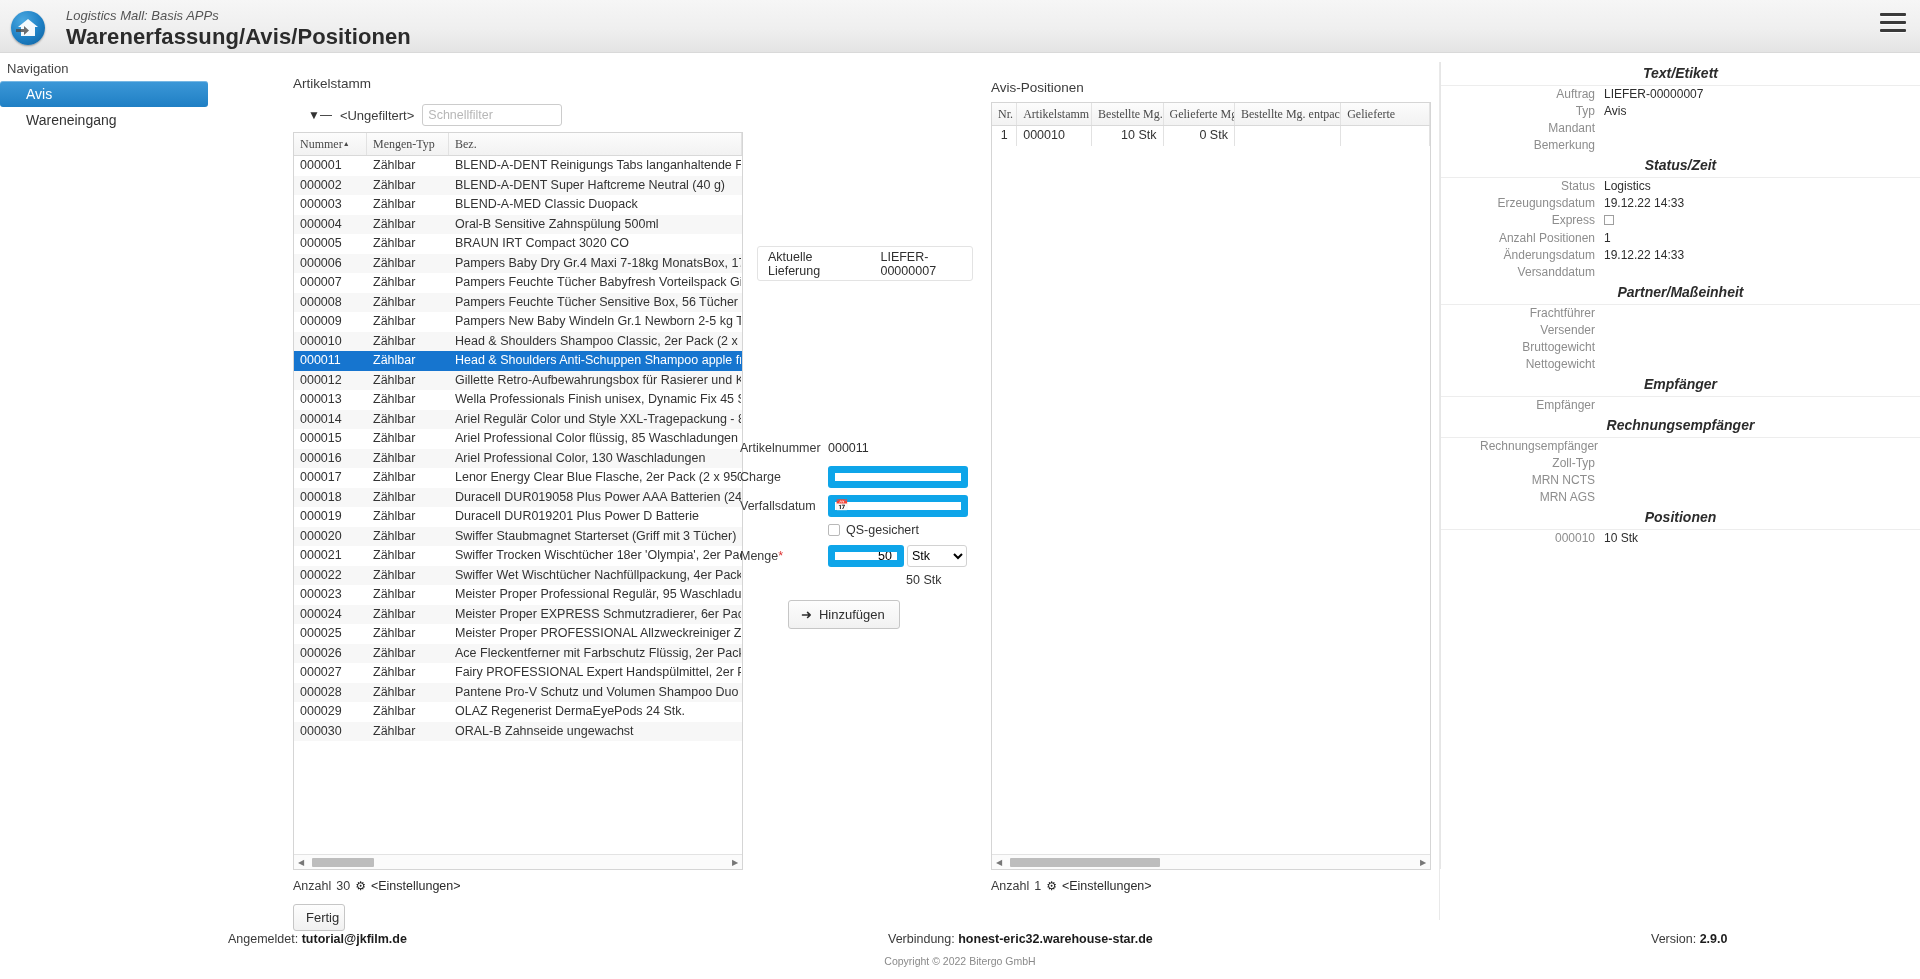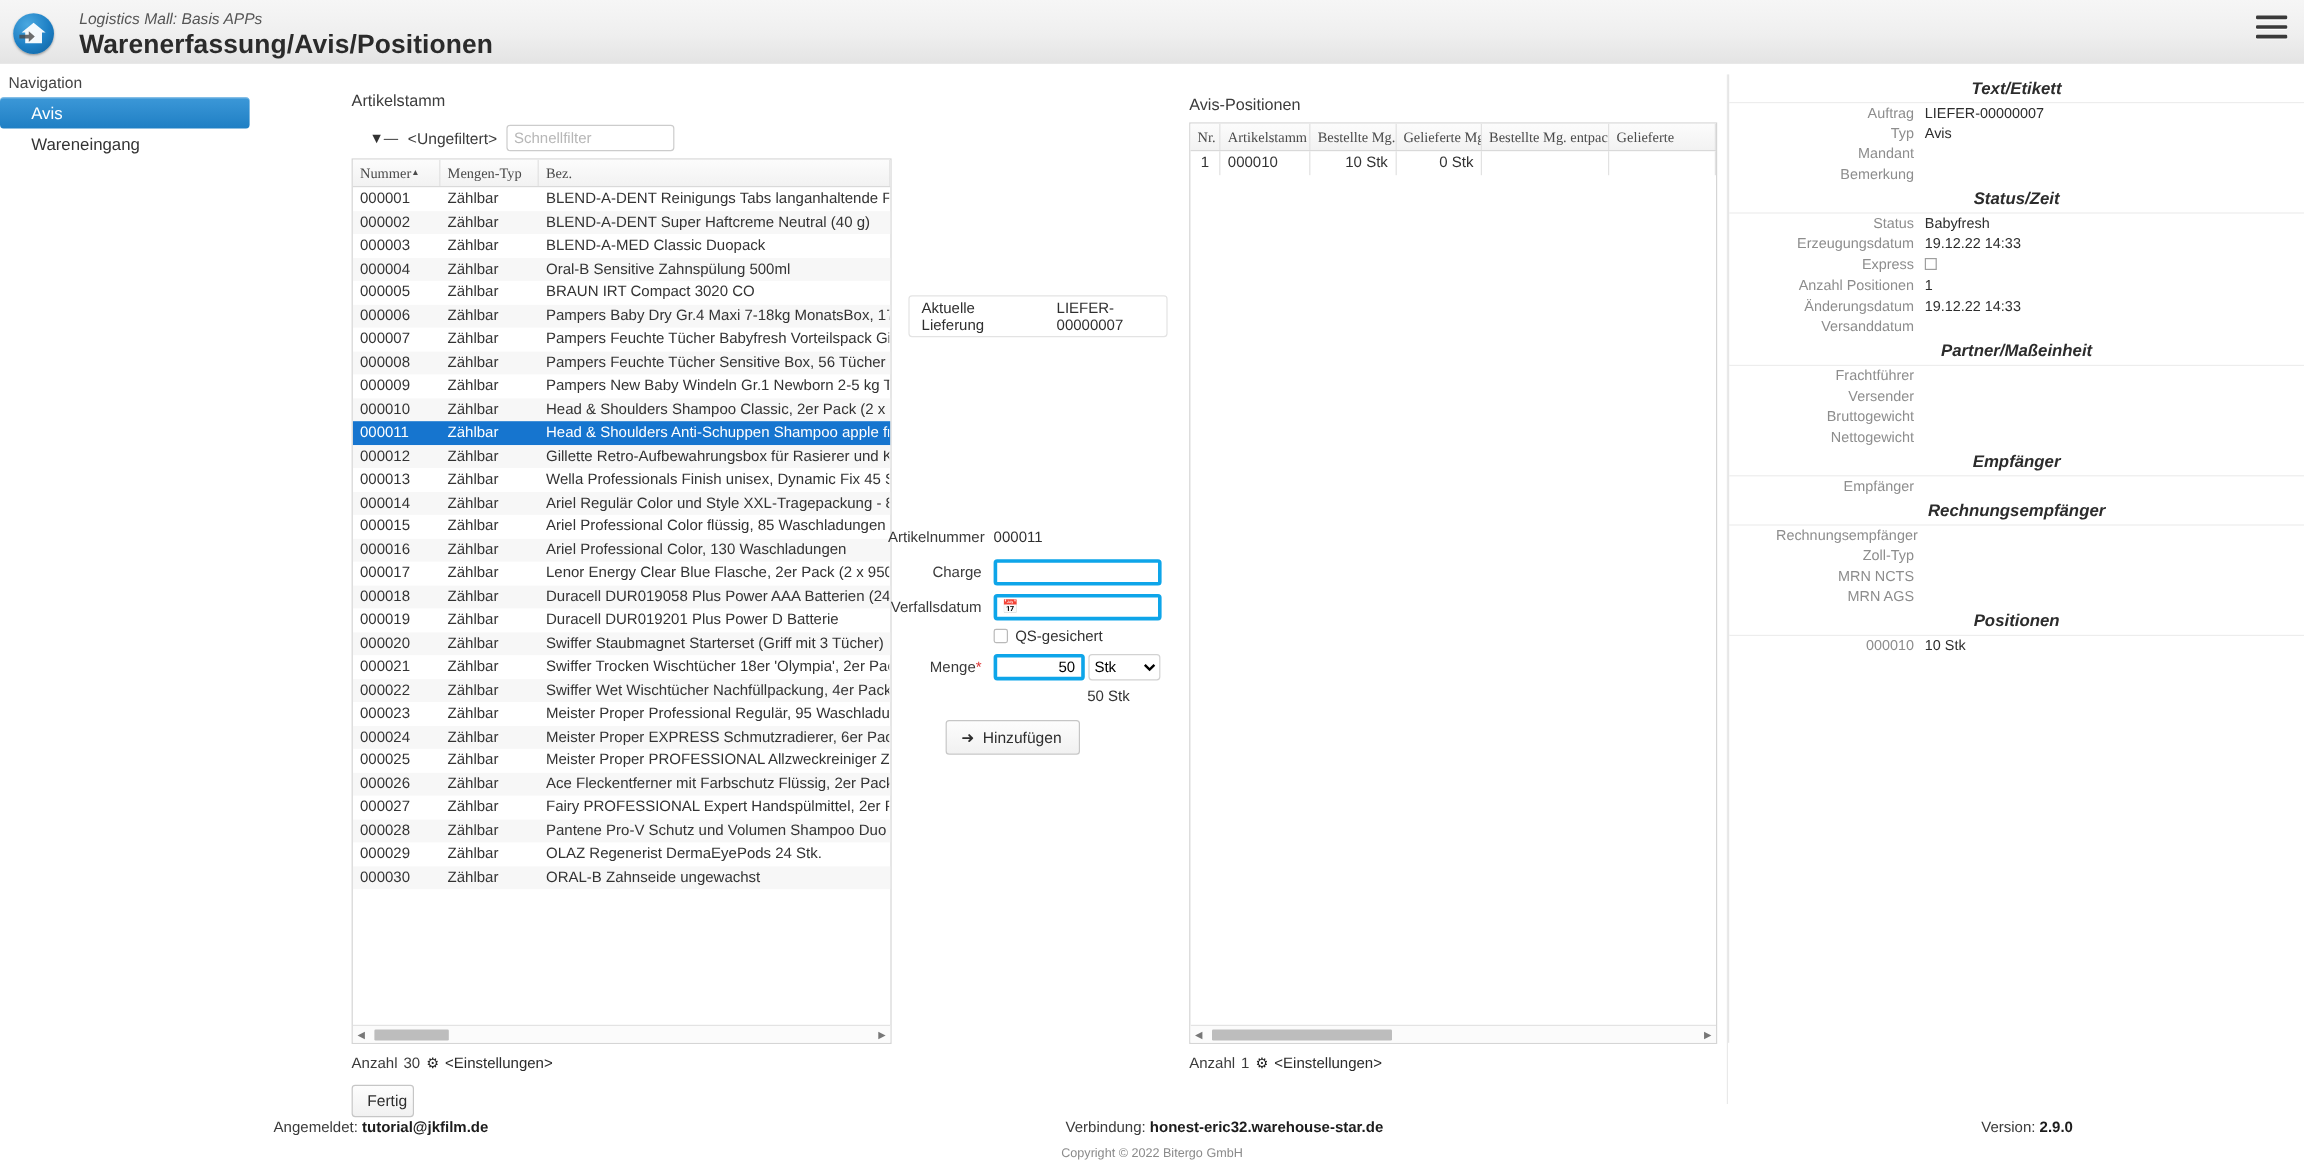--- a/index.html
+++ b/index.html
@@ -150,25 +150,25 @@
     border: 1px solid #e3e3e3; border-radius: 3px;
     background: #fff;
     display: flex; align-items: center;
     font-size: 12.5px; color: #2f2f2f;
   }
   .liefer-box .lb-label { padding-left: 10px; }
   .liefer-box .lb-value { padding-left: 24px; }
 
   .form { position: absolute; left: 740px; top: 436px; width: 250px; font-size: 12.5px; color: #333; }
   .frow { display: flex; align-items: center; margin-bottom: 6px; height: 23px; }
-  .flabel { width: 88px; text-align: right; padding-right: 10px; color: #3a3a3a; white-space: nowrap; }
+  .flabel { width: 88px; text-align: left; padding-right: 10px; color: #3a3a3a; white-space: nowrap; }
   .req { color: #d33; }
   .finput {
     width: 140px; height: 22px;
-    border: 3px solid #0ea5e9; border-radius: 3px;
+    border: 7px solid #0ea5e9; border-radius: 3px;
     background: #fff; font-size: 12.5px; padding: 0 5px;
     outline: none; font-family: "Liberation Sans", sans-serif;
   }
   .finput.date { color: #999; }
   .fstatic { color: #2f2f2f; }
   .cal-ic { position: absolute; left: 95px; font-size: 11px; color: #aaa; pointer-events: none; }
   .chk-row { display: flex; align-items: center; margin: 2px 0 7px 88px; }
   .chkbox {
     width: 12px; height: 12px; border: 1px solid #b9b9b9;
     background: #fff; border-radius: 2px; margin-right: 6px;
@@ -542,21 +542,21 @@
         <div class="dlabel">Mandant</div>
         <div class="dvalue"></div>
       </div>
       <div class="drow">
         <div class="dlabel">Bemerkung</div>
         <div class="dvalue"></div>
       </div>
       <div class="dsection">Status/Zeit</div>
       <div class="drow">
         <div class="dlabel">Status</div>
-        <div class="dvalue">Babyfresh</div>
+        <div class="dvalue">Logistics</div>
       </div>
       <div class="drow">
         <div class="dlabel">Erzeugungsdatum</div>
         <div class="dvalue">19.12.22 14:33</div>
       </div>
       <div class="drow">
         <div class="dlabel">Express</div>
         <div class="dvalue"><span class="dchk"></span></div>
       </div>
       <div class="drow">

